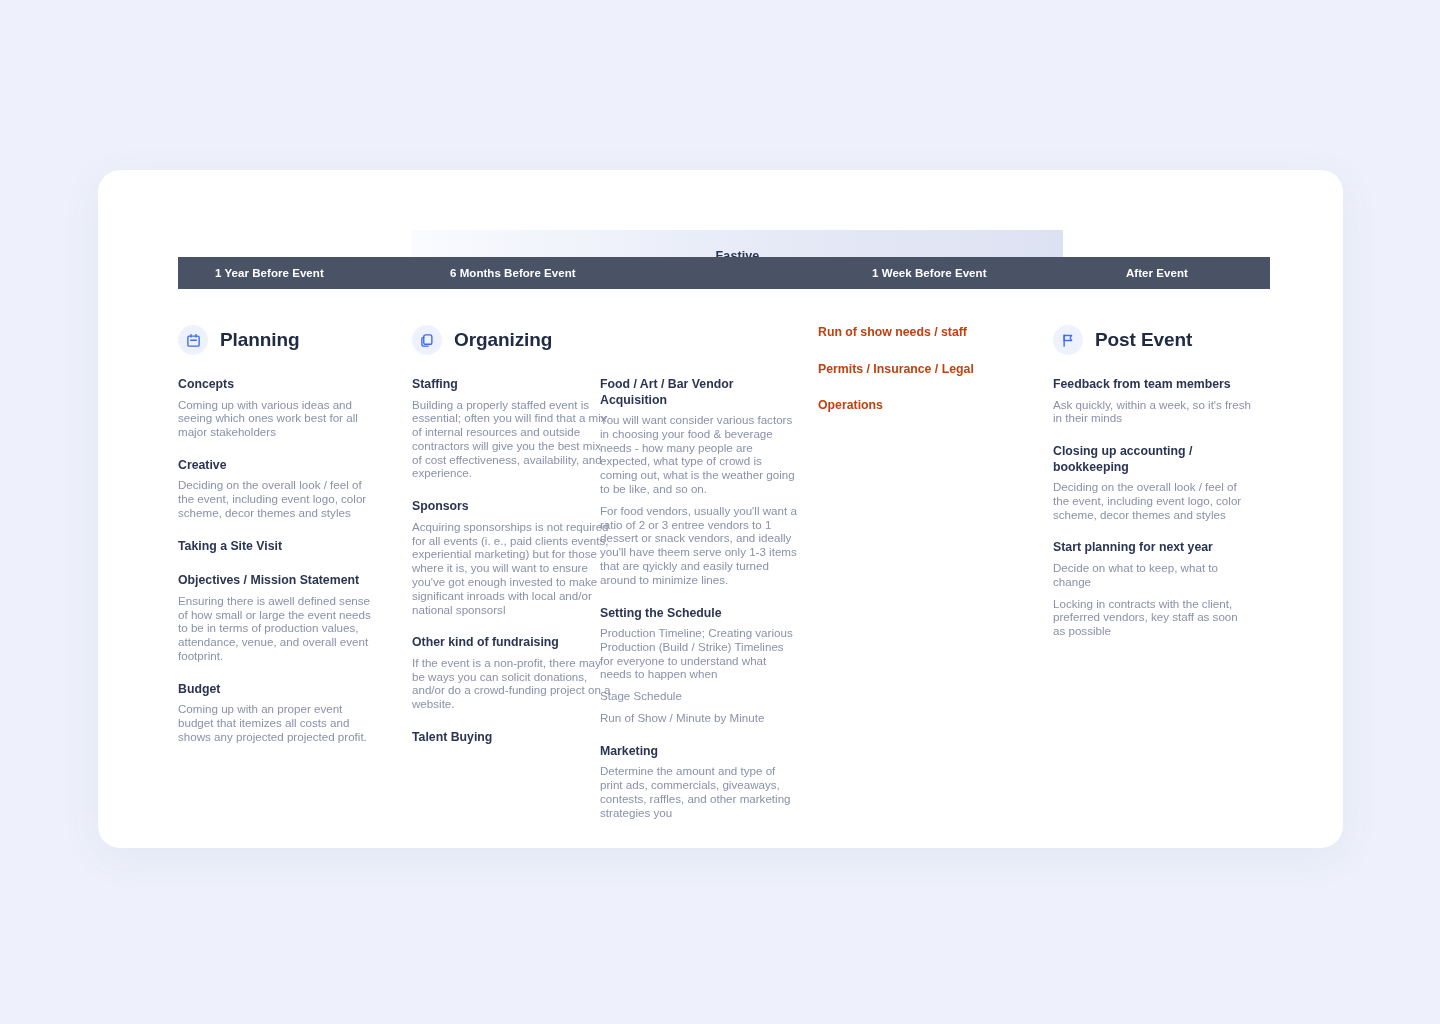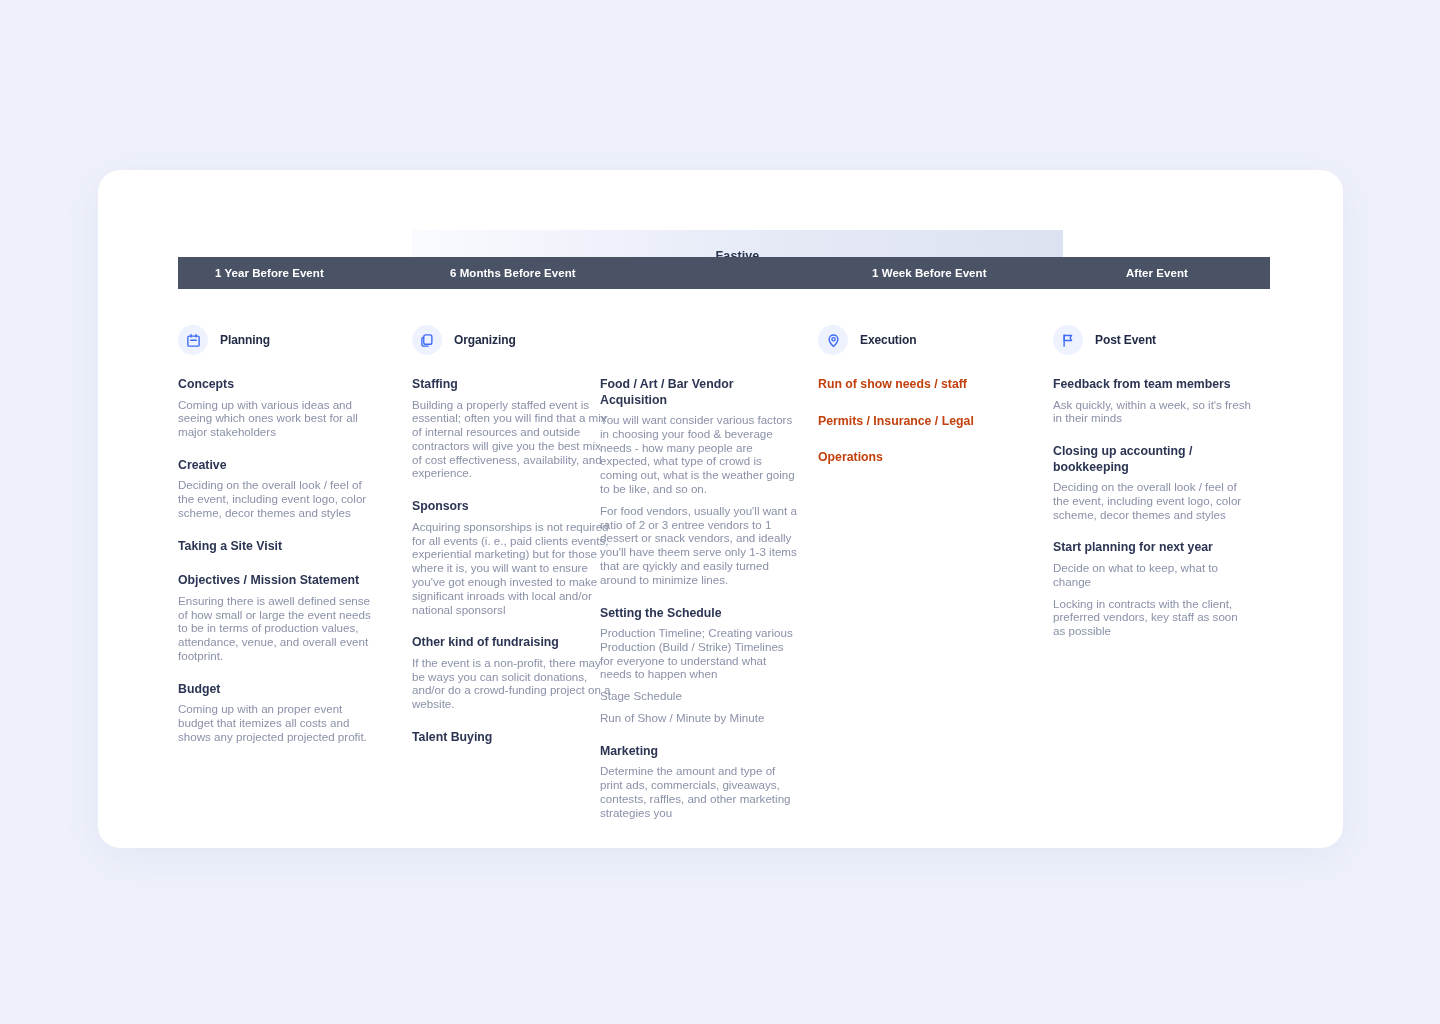--- a/index.html
+++ b/index.html
@@ -109,21 +109,21 @@
     height: 30px;
     border-radius: 50%;
     background: #eef2fe;
     display: flex;
     align-items: center;
     justify-content: center;
     flex: none;
   }
   .icon-badge svg { display: block; }
   .col-title {
-    font-size: 12px;
+    font-size: 19px;
     font-weight: 700;
     color: #222b45;
     letter-spacing: -0.1px;
     white-space: nowrap;
   }
 
   
   .head-spacer { height: 52px; }
 
   
@@ -252,29 +252,20 @@
           <div class="entry-body">Stage Schedule</div>
           <div class="entry-body">Run of Show / Minute by Minute</div>
         </div>
         <div class="entry">
           <div class="entry-title">Marketing</div>
           <div class="entry-body">Determine the amount and type of print ads, commercials, giveaways, contests, raffles, and other marketing strategies you</div>
         </div>
       </div>
 
       <div class="col col-execution">
-        <div class="col-head">
-          <span class="icon-badge">
-            <svg width="15" height="15" viewBox="0 0 24 24" fill="none" stroke="#3d6bf5" stroke-width="2.2" stroke-linecap="round" stroke-linejoin="round">
-              <path d="M12 21.5s7-6.2 7-11.4A7 7 0 0 0 5 10.1c0 5.2 7 11.4 7 11.4z"></path>
-              <circle cx="12" cy="10" r="2.6"></circle>
-            </svg>
-          </span>
-          <span class="col-title">Execution</span>
-        </div>
 
         <div class="exec-item">Run of show needs / staff</div>
         <div class="exec-item">Permits / Insurance / Legal</div>
         <div class="exec-item">Operations</div>
       </div>
 
       <div class="col col-postevent">
         <div class="col-head">
           <span class="icon-badge">
             <svg width="15" height="15" viewBox="0 0 24 24" fill="none" stroke="#3d6bf5" stroke-width="2.2" stroke-linecap="round" stroke-linejoin="round">

